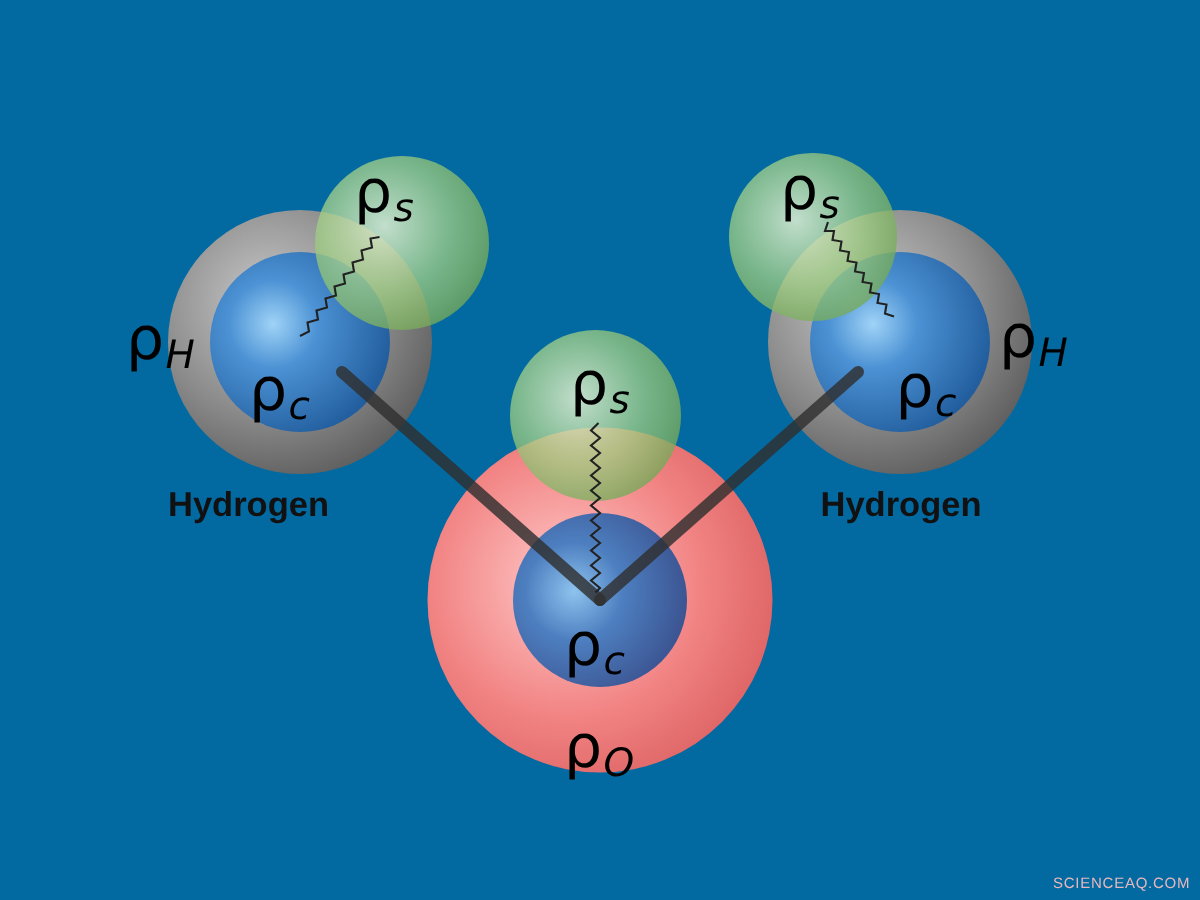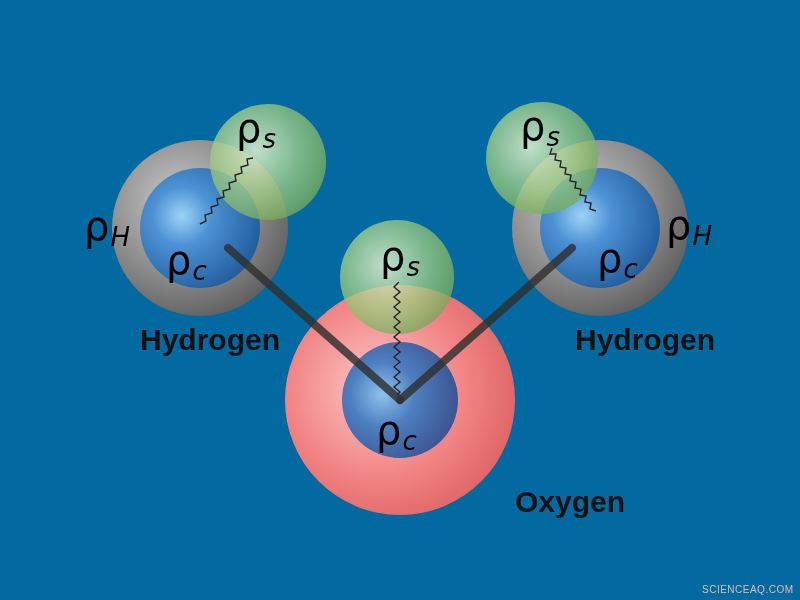--- a/index.html
+++ b/index.html
@@ -1,21 +1,21 @@
 <!DOCTYPE html>
 <html><head>
 <meta charset="utf-8">
 <style>
   html,body{margin:0;padding:0;background:#fff;}
   .stage{position:relative;width:800px;height:600px;overflow:hidden;background:#0369a1;font-family:"Liberation Sans",sans-serif;}
   svg{position:absolute;left:0;top:0;}
   .lbl{position:absolute;color:#000;font-family:"DejaVu Sans",sans-serif;white-space:nowrap;line-height:1;}
   .rho{font-size:40px;}
   .rho sub{font-size:26px;font-style:italic;vertical-align:-6px;margin-left:1px;}
-  .name{position:absolute;font-family:"Liberation Sans",sans-serif;font-weight:bold;font-size:30px;color:#111;white-space:nowrap;line-height:1;margin-left:28px;}
+  .name{position:absolute;font-family:"Liberation Sans",sans-serif;font-weight:bold;font-size:23px;color:#111;white-space:nowrap;line-height:1;}
   .wm{position:absolute;font-family:Liberation Sans, sans-serif;font-size:10px;color:#e6b8bd;letter-spacing:0.5px;}
 </style>
 </head>
 <body>
 
 <div class="stage">
   <svg width="800" height="600" viewBox="0 0 800 600">
     <defs>
       <radialGradient id="gGray" cx="38%" cy="35%" r="70%">
         <stop offset="0%" stop-color="#c9c9c9"></stop>
@@ -96,16 +96,18 @@
     <span>ρ</span><sub>c</sub>
   </div>
   <div class="name" style="left:547px;top:325px;">Hydrogen</div>
 
   <div class="lbl rho" style="left:380px;top:236px;">
     <span>ρ</span><sub>s</sub>
   </div>
   <div class="lbl rho" style="left:376px;top:410px;">
     <span>ρ</span><sub>c</sub>
   </div>
-  <div class="name" style="left:487px;top:487px;">Oxygen</div>
+  <div class="lbl rho" style="left:376px;top:478px;">
+    <span>ρ</span><sub>O</sub>
+  </div>
 
   <div class="wm" style="left:702px;top:584px;">SCIENCEAQ.COM</div>
 </div>
 
 </body></html>

